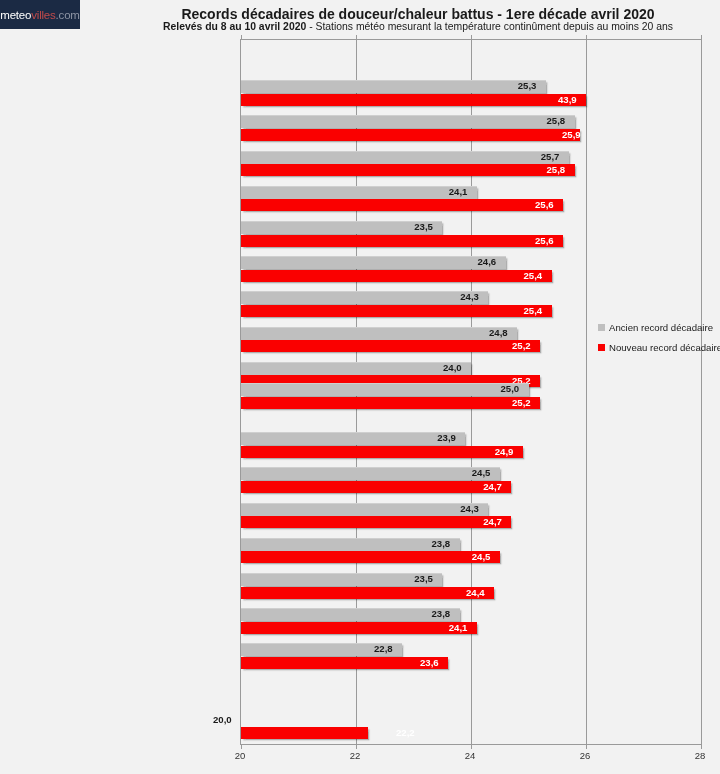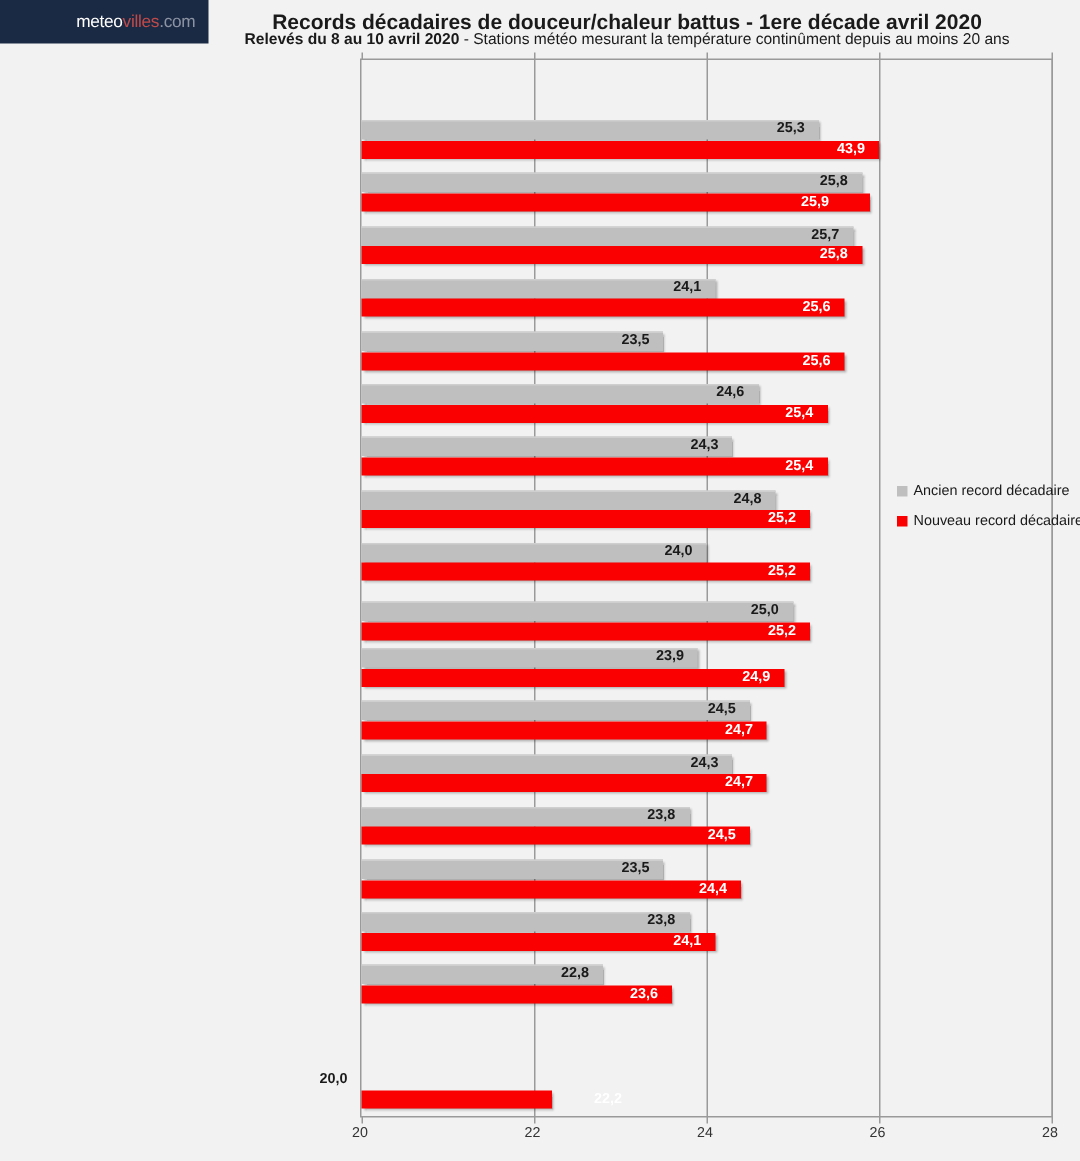--- a/index.html
+++ b/index.html
@@ -13,27 +13,26 @@
     position: relative;
     font-family: "Liberation Sans", sans-serif;
     overflow: hidden;
   }
 
   
   #logo {
     position: absolute;
     left: 0;
     top: 0;
-    width: 97px;
+    width: 80px;
     height: 29px;
     background: #1b2a44;
     display: flex;
     align-items: center;
     justify-content: center;
-    padding-left: 42px;
   }
   #logo .lg {
     font-size: 11.5px;
     letter-spacing: -0.2px;
     white-space: nowrap;
   }
   #logo .p1 { color: #ffffff; }
   #logo .p2 { color: #c04a4a; }
   #logo .p3 { color: #8c93a3; }
 
@@ -195,21 +194,21 @@
     <div class="row" style="top: 35.2px; height: 35.2px; padding-left: 31px;">
       <div class="bar old" style="width: 304.75px; background: rgb(191, 191, 191);"></div>
       <div class="vlab old" style="left: 276.75px;">25,3</div>
       <div class="bar new" style="width: 345px; background: rgb(250, 0, 0);"></div>
       <div class="vlab new" style="left: 317px;">43,9</div>
     </div>
     <div class="row" style="top: 70.4px; height: 35.2px;">
       <div class="bar old" style="width: 333.5px; background: rgb(191, 191, 191);"></div>
       <div class="vlab old" style="left: 305.5px;">25,8</div>
       <div class="bar new" style="width: 339.25px; background: rgb(250, 0, 0);"></div>
-      <div class="vlab new" style="left: 293px;">25,9</div>
+      <div class="vlab new" style="left: 321px;">25,9</div>
     </div>
     <div class="row" style="top: 105.6px; height: 35.2px;">
       <div class="bar old" style="width: 327.75px; background: rgb(191, 191, 191);"></div>
       <div class="vlab old" style="left: 299.75px;">25,7</div>
       <div class="bar new" style="width: 333.5px; background: rgb(250, 0, 0);"></div>
       <div class="vlab new" style="left: 305.5px;">25,8</div>
     </div>
     <div class="row" style="top: 140.8px; height: 35.2px;">
       <div class="bar old" style="width: 235.75px; background: rgb(191, 191, 191);"></div>
       <div class="vlab old" style="left: 207.75px;">24,1</div>
@@ -239,21 +238,21 @@
       <div class="vlab old" style="left: 248px;">24,8</div>
       <div class="bar new" style="width: 299px; background: rgb(250, 0, 0);"></div>
       <div class="vlab new" style="left: 271px;">25,2</div>
     </div>
     <div class="row" style="top: 316.8px; height: 35.2px;">
       <div class="bar old" style="width: 230px; background: rgb(191, 191, 191);"></div>
       <div class="vlab old" style="left: 202px;">24,0</div>
       <div class="bar new" style="width: 299px; background: rgb(250, 0, 0);"></div>
       <div class="vlab new" style="left: 271px;">25,2</div>
     </div>
-    <div class="row" style="top: 356px; height: 35.2px;">
+    <div class="row" style="top: 338px; height: 35.2px;">
       <div class="bar old" style="width: 287.5px; background: rgb(191, 191, 191);"></div>
       <div class="vlab old" style="left: 259.5px;">25,0</div>
       <div class="bar new" style="width: 299px; background: rgb(250, 0, 0);"></div>
       <div class="vlab new" style="left: 271px;">25,2</div>
     </div>
     <div class="row" style="top: 387.2px; height: 35.2px;">
       <div class="bar old" style="width: 224.25px; background: rgb(191, 191, 191);"></div>
       <div class="vlab old" style="left: 196.25px;">23,9</div>
       <div class="bar new" style="width: 281.75px; background: rgb(250, 0, 0);"></div>
       <div class="vlab new" style="left: 253.75px; text-align: center;">24,9</div>

